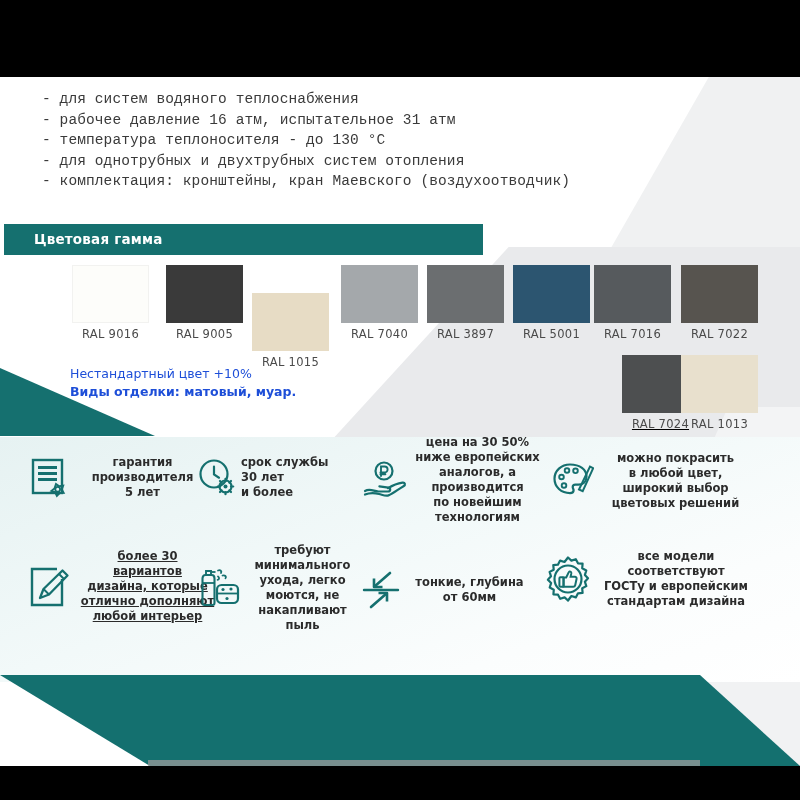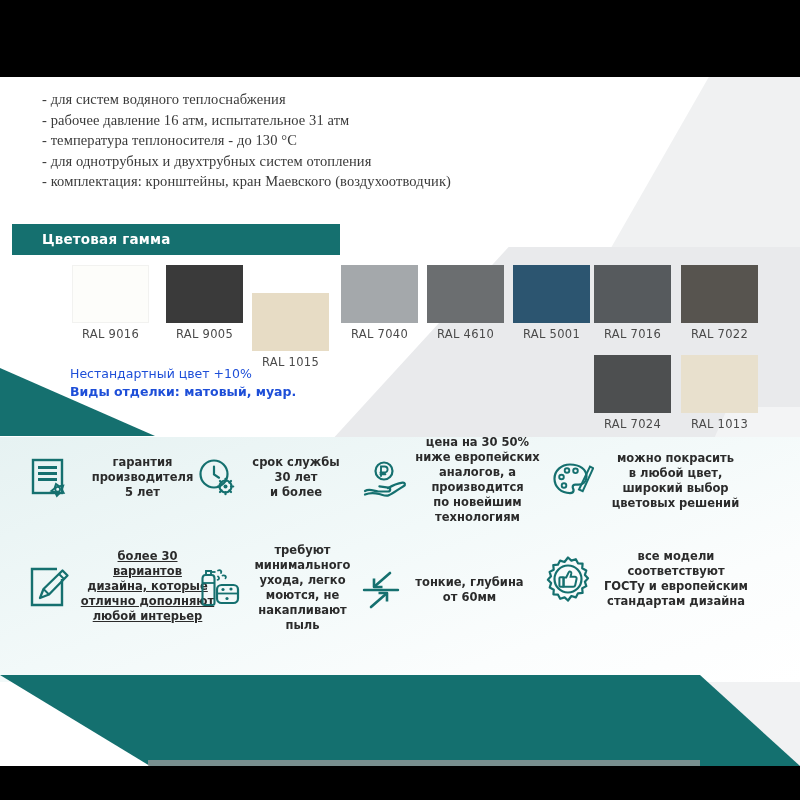--- a/index.html
+++ b/index.html
@@ -19,25 +19,25 @@
           clip-path:polygon(100% 0,100% 100%,0 100%,62% 0);}
   .deco-2{left:330px;top:170px;width:470px;height:195px;background:#e9eaec;
           clip-path:polygon(100% 0,100% 100%,0 100%,38% 0);}
   .deco-3{left:0;top:560px;width:800px;height:130px;background:#f1f2f3;
           clip-path:polygon(0 100%,100% 100%,100% 0,30% 100%);}
   .deco-4{left:640px;top:330px;width:160px;height:200px;background:#f3f4f5;
           clip-path:polygon(100% 0,100% 100%,0 100%,55% 0);}
 
   
   .bullets{position:absolute;left:42px;top:12px;width:620px;}
-  .bullets div{font-family:Liberation Serif, serif;
+  .bullets div{font-family:Liberation Mono, monospace;
                font-size:14.5px;color:#3a3a3a;line-height:20.5px;white-space:nowrap;letter-spacing:.1px;}
 
   
-  .sec-head{position:absolute;left:12px;top:147px;width:328px;height:31px;background:#15706f;}
+  .sec-head{position:absolute;left:4px;top:147px;width:460px;height:31px;background:#15706f;padding-left:19px;}
   .sec-head span{position:absolute;left:30px;top:7px;color:#fff;font-size:13.5px;font-weight:bold;letter-spacing:.2px;}
 
   
   .sw-row{position:absolute;left:0;top:188px;width:800px;height:80px;}
   .sw{position:absolute;top:0;width:77px;}
   .sw .chip{width:77px;height:58px;}
   .sw .lbl{margin-top:4px;text-align:center;font-size:11.5px;color:#4a4a4a;letter-spacing:.3px;white-space:nowrap;}
 
   .sw-row2{position:absolute;left:0;top:278px;width:800px;height:80px;}
 
@@ -50,21 +50,21 @@
   .tri-left{position:absolute;left:0;top:291px;width:155px;height:68px;background:#15706f;
             clip-path:polygon(0 0,100% 100%,0 100%);}
 
   
   .features{position:absolute;left:0;top:360px;width:800px;height:245px;
             background:linear-gradient(160deg,#e6f2f2 0%,#f2f9f9 45%,#fbfdfd 75%,#ffffff 100%);}
   .feat{position:absolute;display:flex;align-items:center;}
   .feat .ico{flex:0 0 auto;display:flex;align-items:center;justify-content:center;}
   .feat .txt{font-size:11.5px;line-height:15px;color:#2b2b2b;font-weight:bold;white-space:pre-line;}
   .txt-center{text-align:center;}
-  .txt-left{text-align:center;}
+  .txt-left{text-align:left;}
 
   
   .band{position:absolute;left:0;top:598px;width:800px;height:91px;background:#14706f;
         clip-path:polygon(0 0,700px 0,800px 100%,150px 100%);}
   .band-shadow{position:absolute;left:148px;top:683px;width:552px;height:6px;background:#9a9a9a;opacity:.75;}
 </style>
 </head>
 <body>
 
 <div class="page">
@@ -103,37 +103,37 @@
         <div class="sw" style="left: 252px; margin-top: 28px;">
           <div class="chip" style="background: rgb(231, 220, 197);"></div>
           <div class="lbl">RAL 1015</div>
         </div>
         <div class="sw" style="left: 341px;">
           <div class="chip" style="background: rgb(164, 168, 171);"></div>
           <div class="lbl">RAL 7040</div>
         </div>
         <div class="sw" style="left: 427px;">
           <div class="chip" style="background: rgb(107, 110, 112);"></div>
-          <div class="lbl">RAL 4610</div>
+          <div class="lbl">RAL 3897</div>
         </div>
         <div class="sw" style="left: 513px;">
           <div class="chip" style="background: rgb(44, 85, 112);"></div>
           <div class="lbl">RAL 5001</div>
         </div>
         <div class="sw" style="left: 594px;">
           <div class="chip" style="background: rgb(86, 90, 93);"></div>
           <div class="lbl">RAL 7016</div>
         </div>
         <div class="sw" style="left: 681px;">
           <div class="chip" style="background: rgb(87, 84, 79);"></div>
           <div class="lbl">RAL 7022</div>
         </div>
       </div>
     <div class="sw-row2" id="sw-row-2">
-        <div class="sw" style="left: 594px;">
+        <div class="sw" style="left: 622px; text-decoration: underline;">
           <div class="chip" style="background: rgb(77, 79, 80);"></div>
           <div class="lbl">RAL 7024</div>
         </div>
         <div class="sw" style="left: 681px;">
           <div class="chip" style="background: rgb(232, 224, 205);"></div>
           <div class="lbl">RAL 1013</div>
         </div>
       </div>
 
     <div class="note">

